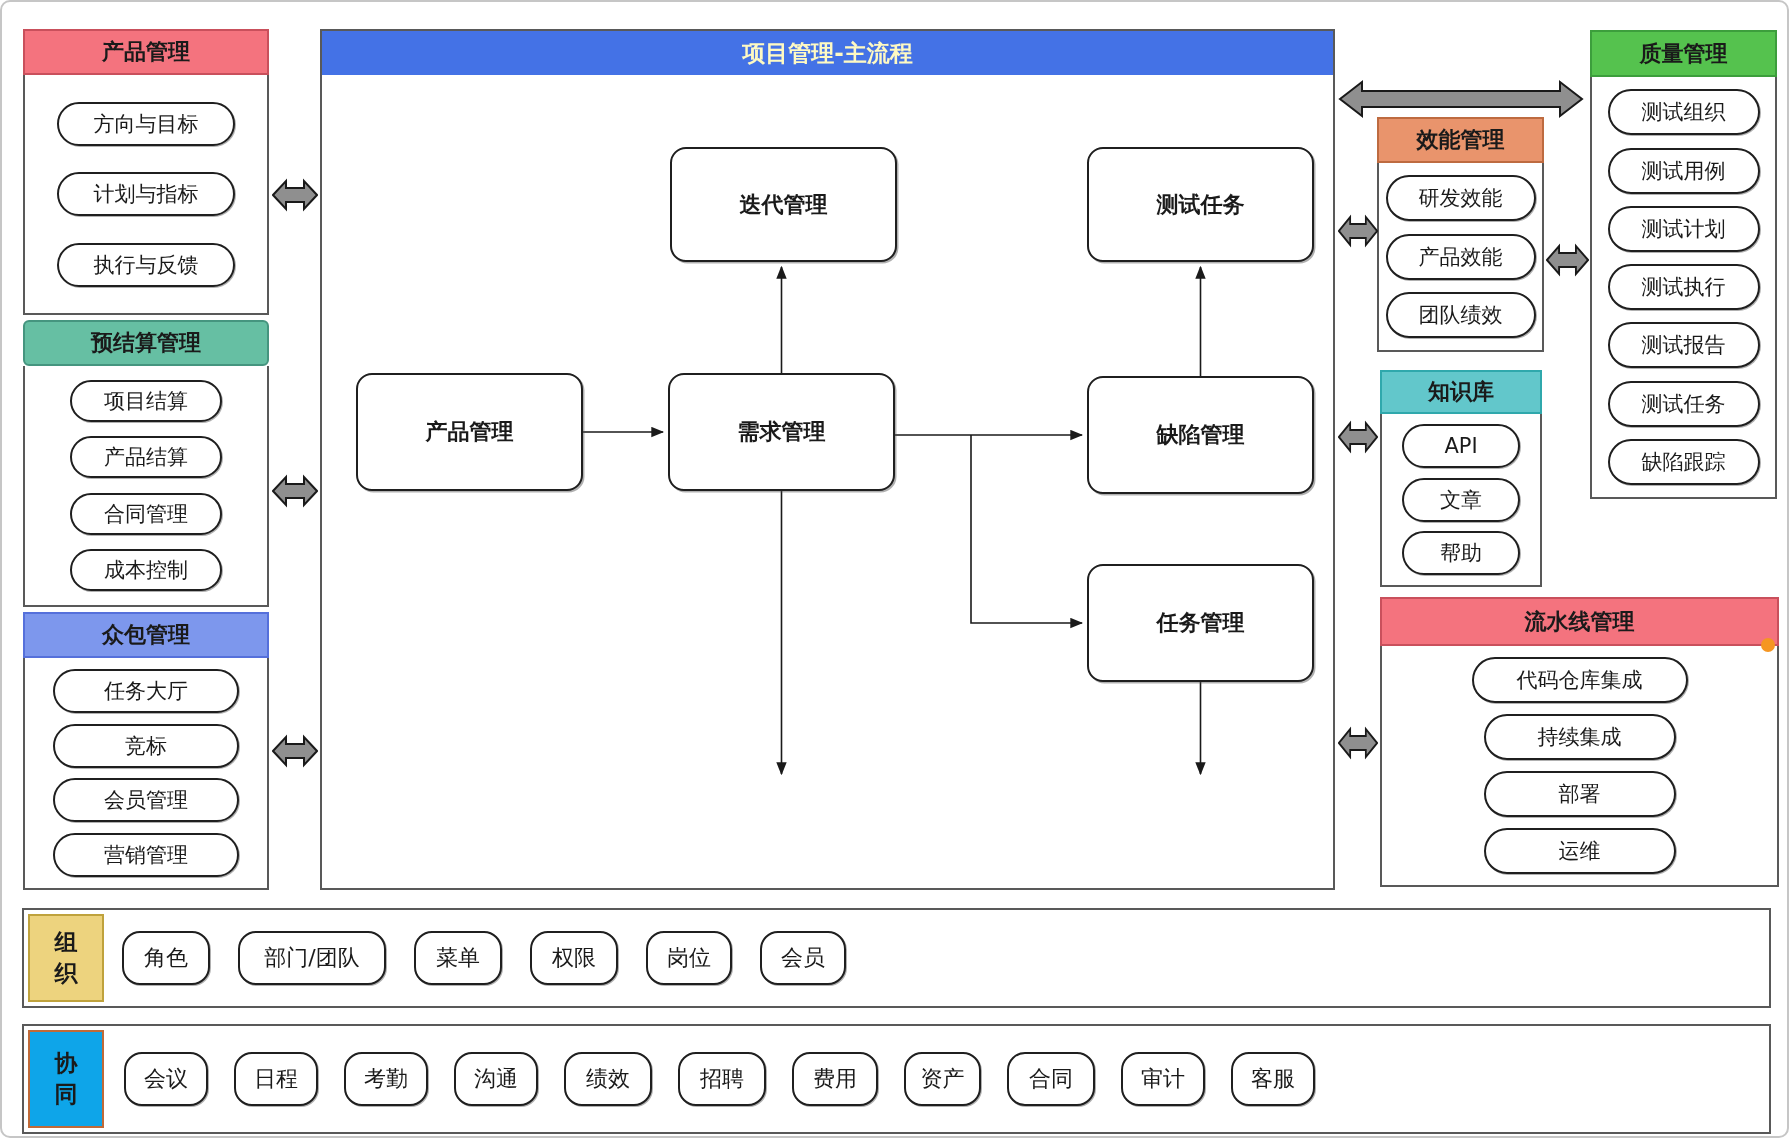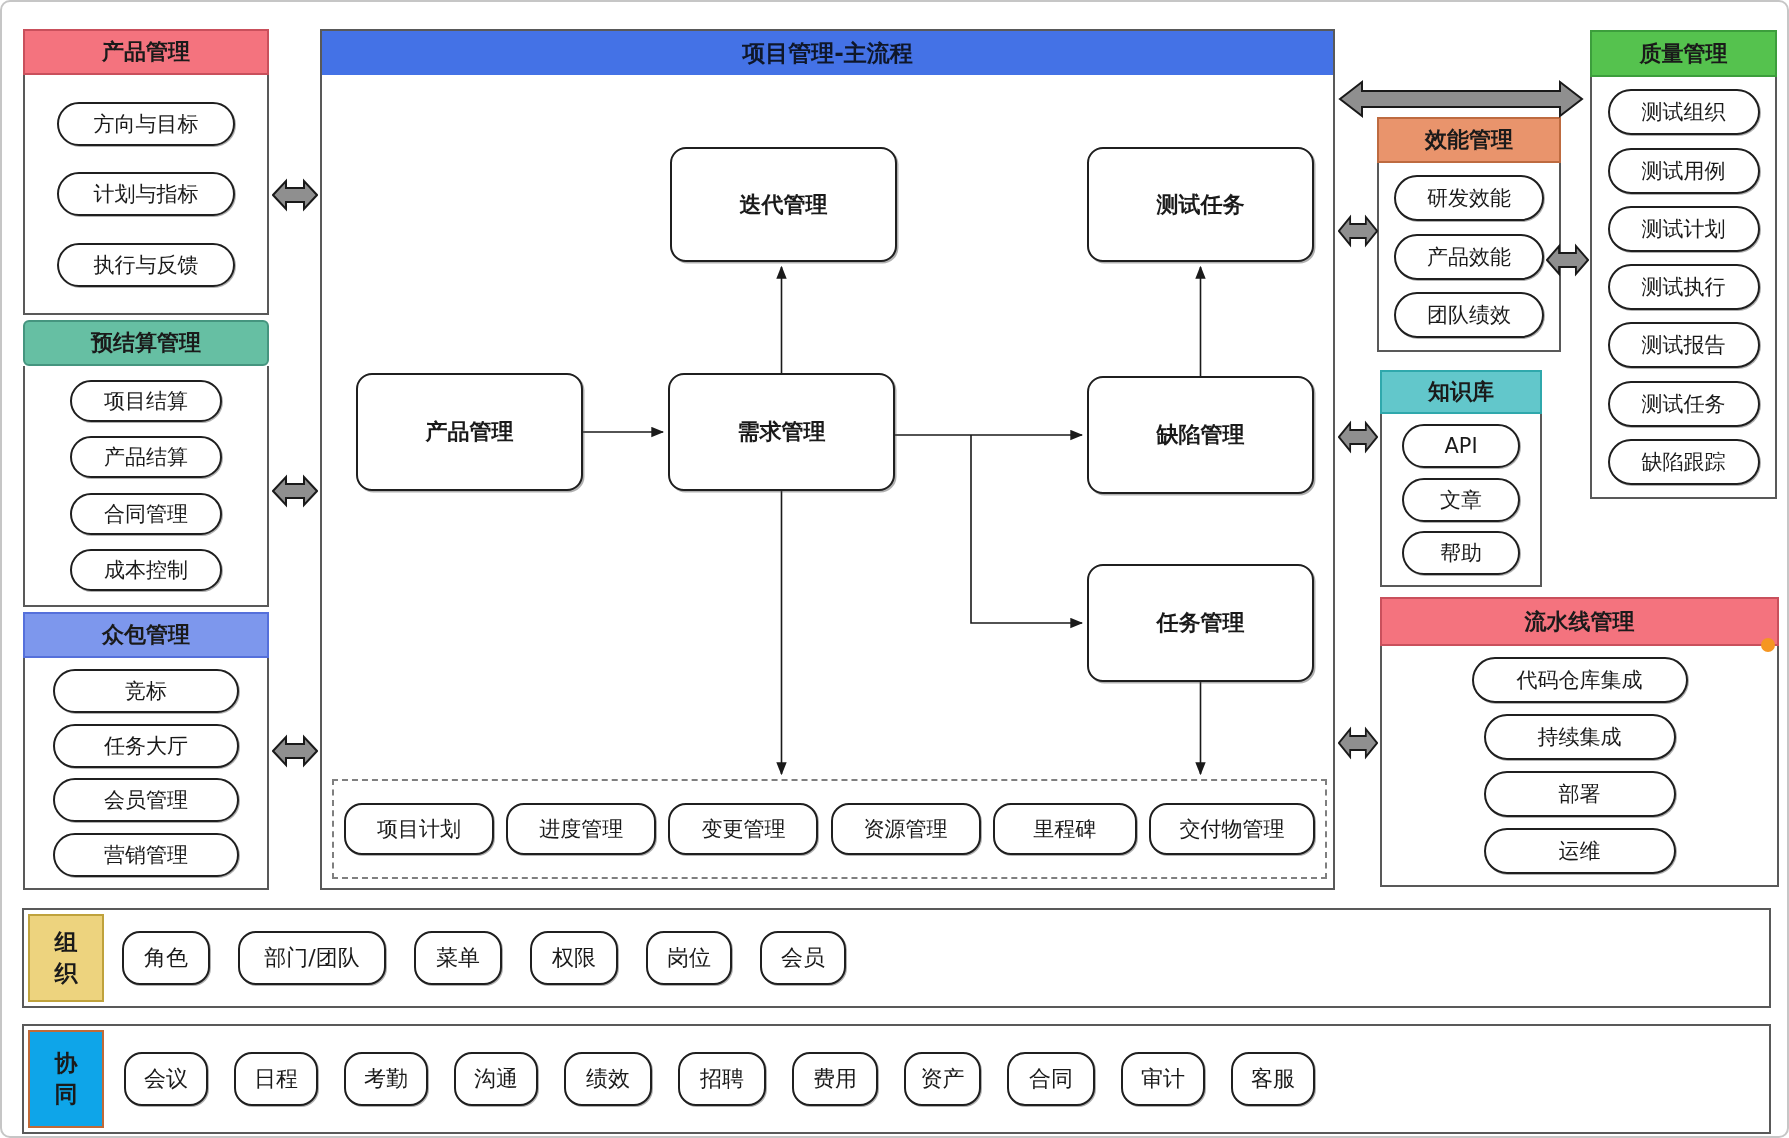--- a/index.html
+++ b/index.html
@@ -36,41 +36,41 @@
   #panel-budget .panel-body{height:241px;}
   #panel-budget .pill{width:152px;height:42px;}
 
   #panel-crowd {left:21px;top:610px;width:246px;height:278px;}
   #panel-crowd .panel-header{height:46px;}
   #panel-crowd .panel-body{height:232px;}
   #panel-crowd .pill{width:186px;height:44px;}
 
   
   #main-box{left:318px;top:27px;width:1015px;height:861px;border:2px solid #595959;background:#fff;}
-  #main-header{position:absolute;left:0;top:0;width:100%;height:44px;background:#4472E6;color:#0f172a;
+  #main-header{position:absolute;left:0;top:0;width:100%;height:44px;background:#4472E6;color:#fef9c3;
                display:flex;align-items:center;justify-content:center;font-weight:bold;font-size:23px;}
   .node{position:absolute;box-sizing:border-box;background:#fff;border:2px solid #1f1f1f;border-radius:16px;
         display:flex;align-items:center;justify-content:center;font-weight:bold;font-size:22px;
         box-shadow:1.5px 1.5px 0 rgba(80,80,80,.45);}
   #node-iteration  {left:348px;top:116px;width:227px;height:115px;}
   #node-test-task  {left:765px;top:116px;width:227px;height:115px;}
   #node-product    {left:34px; top:342px;width:227px;height:118px;}
   #node-requirement{left:346px;top:342px;width:227px;height:118px;}
   #node-defect     {left:765px;top:345px;width:227px;height:118px;}
   #node-task       {left:765px;top:533px;width:227px;height:118px;}
   #flow-arrows{position:absolute;left:0;top:0;pointer-events:none;}
   #dashed-box{position:absolute;left:10px;top:748px;width:995px;height:100px;box-sizing:border-box;
               border:2px dashed #7f7f7f;display:flex;align-items:center;justify-content:space-between;
               padding:0 10px;}
   #dashed-box .pill{height:52px;border-radius:18px;width:150px;}
   #dashed-box .pill:nth-child(5){width:144px;}
   #dashed-box .pill:nth-child(6){width:166px;}
 
   
-  #panel-efficiency{left:1375px;top:115px;width:184px;height:235px;text-align:right;}
+  #panel-efficiency{left:1375px;top:115px;width:167px;height:235px;text-align:right;}
   #panel-efficiency .panel-header{height:46px;}
   #panel-efficiency .panel-body{height:189px;}
   #panel-efficiency .pill{width:150px;height:46px;}
 
   #panel-knowledge{left:1378px;top:368px;width:162px;height:217px;}
   #panel-knowledge .panel-header{height:44px;}
   #panel-knowledge .panel-body{height:173px;}
   #panel-knowledge .pill{width:118px;height:44px;}
 
   #panel-quality{left:1588px;top:28px;width:187px;height:469px;}
@@ -128,22 +128,22 @@
       <div class="pill">项目结算</div>
       <div class="pill">产品结算</div>
       <div class="pill">合同管理</div>
       <div class="pill">成本控制</div>
     </div>
   </div>
 
   <div class="panel" id="panel-crowd">
     <div class="panel-header hdr-blue2">众包管理</div>
     <div class="panel-body">
+      <div class="pill">任务大厅</div>
       <div class="pill">竞标</div>
-      <div class="pill">任务大厅</div>
       <div class="pill">会员管理</div>
       <div class="pill">营销管理</div>
     </div>
   </div>
 
   <div class="panel" id="main-box">
     <div id="main-header">项目管理-主流程</div>
 
     <svg id="flow-arrows" width="1015" height="861" viewBox="0 0 1015 861">
       <defs>
@@ -162,28 +162,20 @@
       </g>
     </svg>
 
     <div class="node" id="node-iteration">迭代管理</div>
     <div class="node" id="node-test-task">测试任务</div>
     <div class="node" id="node-product">产品管理</div>
     <div class="node" id="node-requirement">需求管理</div>
     <div class="node" id="node-defect">缺陷管理</div>
     <div class="node" id="node-task">任务管理</div>
 
-    <div id="dashed-box">
-      <div class="pill">项目计划</div>
-      <div class="pill">进度管理</div>
-      <div class="pill">变更管理</div>
-      <div class="pill">资源管理</div>
-      <div class="pill">里程碑</div>
-      <div class="pill">交付物管理</div>
-    </div>
   </div>
 
   <div class="panel" id="panel-efficiency">
     <div class="panel-header hdr-orange">效能管理</div>
     <div class="panel-body">
       <div class="pill">研发效能</div>
       <div class="pill">产品效能</div>
       <div class="pill">团队绩效</div>
     </div>
   </div>

